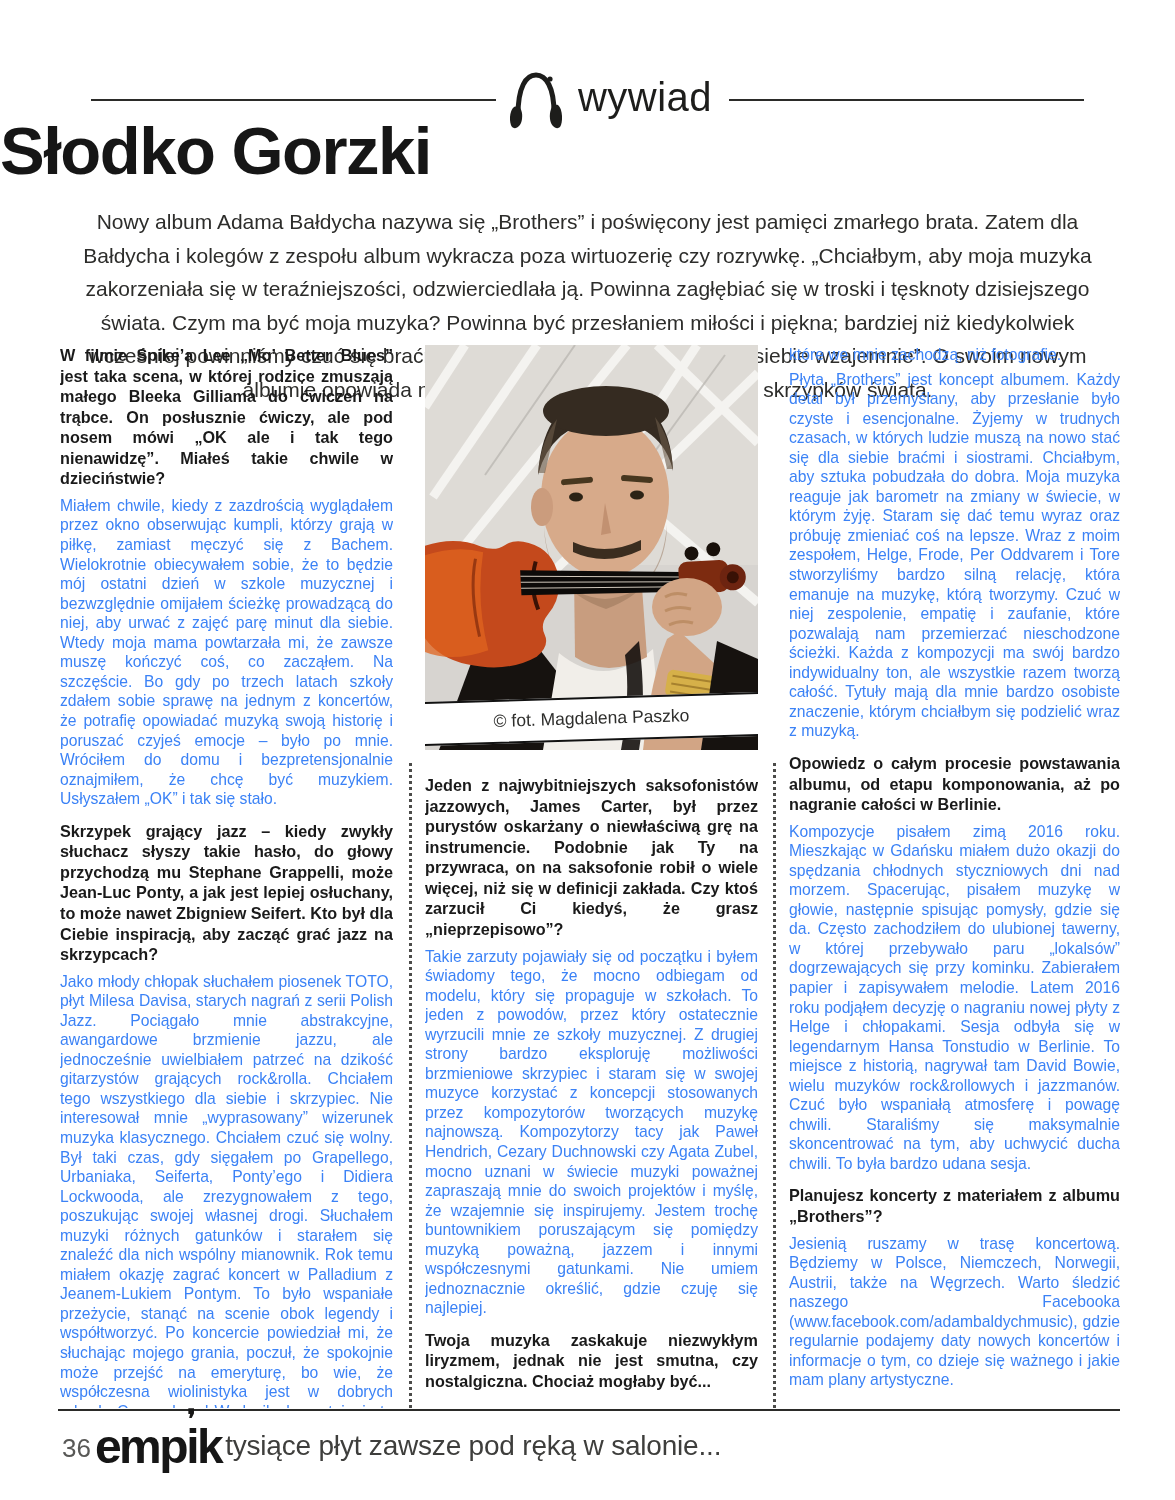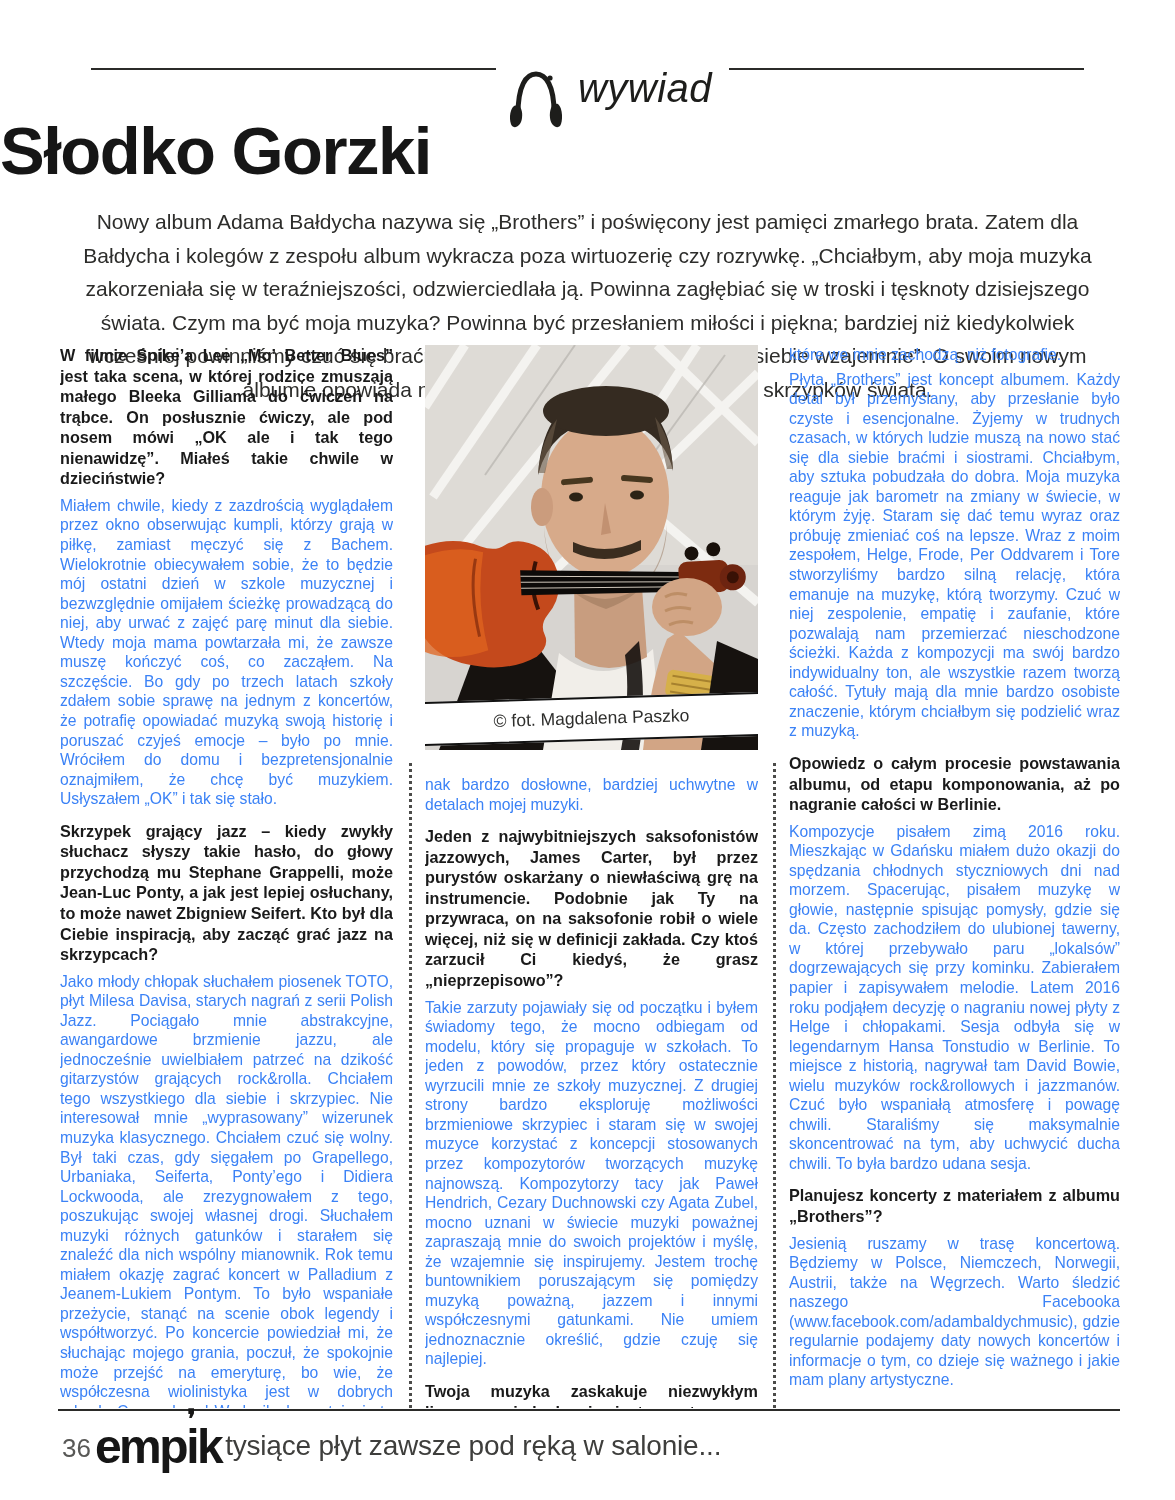--- a/index.html
+++ b/index.html
@@ -4,21 +4,21 @@
 <style>
   html,body { margin:0; padding:0; background:#ffffff; }
   .page {
     position:relative; width:1175px; height:1500px; background:#ffffff;
     font-family:"Liberation Sans", sans-serif; color:#1c1c1c; overflow:hidden;
   }
 
   
   .kicker {
     position:absolute; top:68px; left:0; width:100%; height:64px;
-    display:flex; align-items:flex-start; justify-content:center; gap:13px;font-style:italic;
+    display:flex; align-items:center; justify-content:center; gap:13px;
   }
   .kicker .rule { height:2px; background:#2b2b29; }
   .kicker .rule.left  { width:405px; }
   .kicker .rule.right { width:355px; }
   .kicker .label { font-size:40px; font-weight:400; color:#1d1d1b; letter-spacing:0.5px; line-height:1; padding:0 4px 6px 2px; }
   .kicker svg { display:block; }
 
   .title {
     position:absolute; top:112px; left:0; width:100%;
     font-size:67px; font-weight:bold; letter-spacing:-1.5px; color:#161616;
@@ -165,21 +165,20 @@
           <line x1="246" y1="334" x2="292" y2="334"></line>
           <line x1="246" y1="342" x2="292" y2="342"></line>
           <line x1="246" y1="350" x2="292" y2="350"></line>
         </g>
 
         <path d="M292 296 L333 314 L333 405 L276 405 Z" fill="#16120f"></path>
         <path d="M214 296 Q222 360 214 405 L196 405 Q206 350 200 310 Z" fill="#16120f" opacity="0.9"></path>
       </svg>
       <div class="photo-caption">© fot. Magdalena Paszko</div>
     </div>
-    <p class="a">nak bardzo dosłowne, bardziej uchwytne w detalach mojej muzyki.</p>
     <p class="q">Jeden z najwybitniejszych saksofonistów jazzowych, James Carter, był przez purystów oskarżany o niewłaściwą grę na instrumencie. Podobnie jak Ty na przywraca, on na saksofonie robił o wiele więcej, niż się w definicji zakłada. Czy ktoś zarzucił Ci kiedyś, że grasz „nieprzepisowo”?</p>
     <p class="a">Takie zarzuty pojawiały się od początku i byłem świadomy tego, że mocno odbiegam od modelu, który się propaguje w szkołach. To jeden z powodów, przez który ostatecznie wyrzucili mnie ze szkoły muzycznej. Z drugiej strony bardzo eksploruję możliwości brzmieniowe skrzypiec i staram się w swojej muzyce korzystać z koncepcji stosowanych przez kompozytorów tworzących muzykę najnowszą. Kompozytorzy tacy jak Paweł Hendrich,  Cezary Duchnowski czy Agata Zubel, mocno uznani w świecie muzyki poważnej zapraszają mnie do swoich projektów i myślę, że wzajemnie się inspirujemy. Jestem trochę buntownikiem poruszającym się pomiędzy muzyką poważną, jazzem i innymi współczesnymi gatunkami. Nie umiem jednoznacznie określić, gdzie czuję się najlepiej.</p>
     <p class="q">Twoja muzyka zaskakuje niezwykłym liryzmem, jednak nie jest smutna, czy nostalgiczna. Chociaż mogłaby być...</p>
 
   </div>
 
   <div class="col col3">
     <p class="a">które we mnie zachodzą, niż fotografie.</p>
     <p class="a">Płyta „Brothers” jest koncept albumem. Każdy detal był przemyślany, aby przesłanie było czyste i esencjonalne. Żyjemy w trudnych czasach, w których ludzie muszą na nowo stać się dla siebie braćmi i siostrami. Chciałbym, aby sztuka pobudzała do dobra. Moja muzyka reaguje jak barometr na zmiany w świecie, w którym żyję. Staram się dać temu wyraz oraz próbuję zmieniać coś na lepsze. Wraz z moim zespołem, Helge, Frode, Per Oddvarem i Tore stworzyliśmy bardzo silną relację, która emanuje na muzykę, którą tworzymy. Czuć w niej zespolenie, empatię i zaufanie, które pozwalają nam przemierzać nieschodzone ścieżki. Każda z kompozycji ma swój bardzo indywidualny ton, ale wszystkie razem tworzą całość. Tytuły mają dla mnie bardzo osobiste znaczenie, którym chciałbym się podzielić wraz z muzyką.</p>
     <p class="q">Opowiedz o całym procesie powstawania albumu, od etapu komponowania, aż po nagranie całości w Berlinie.</p>

